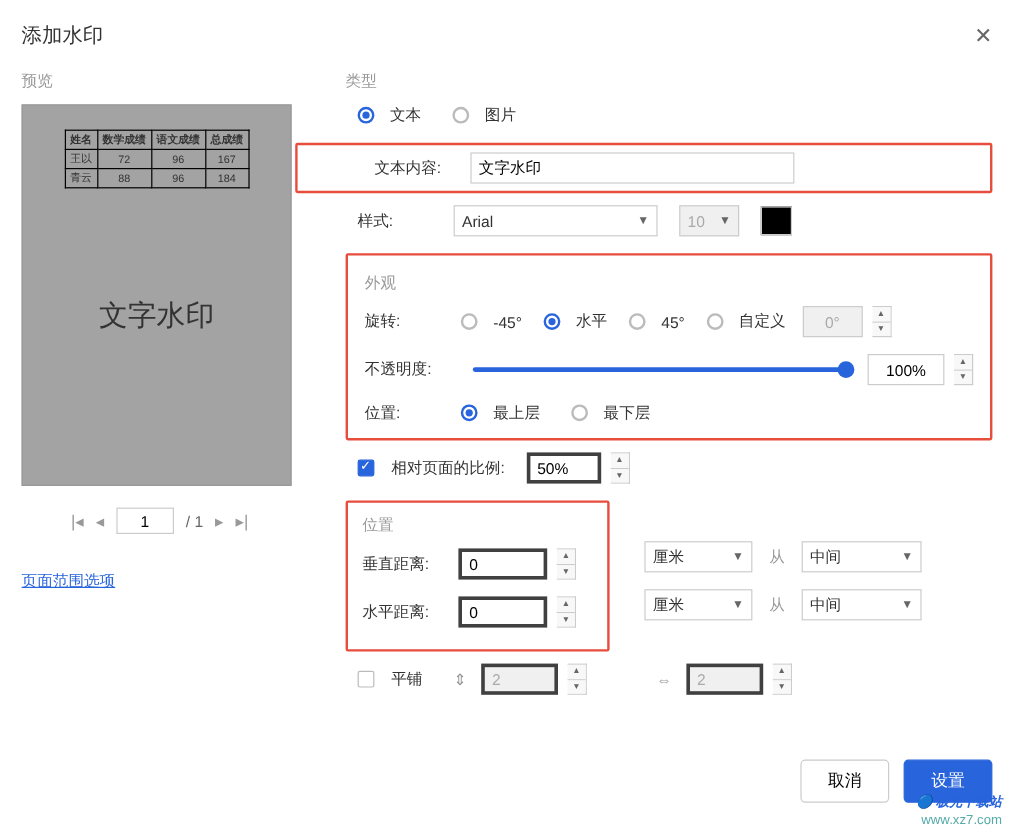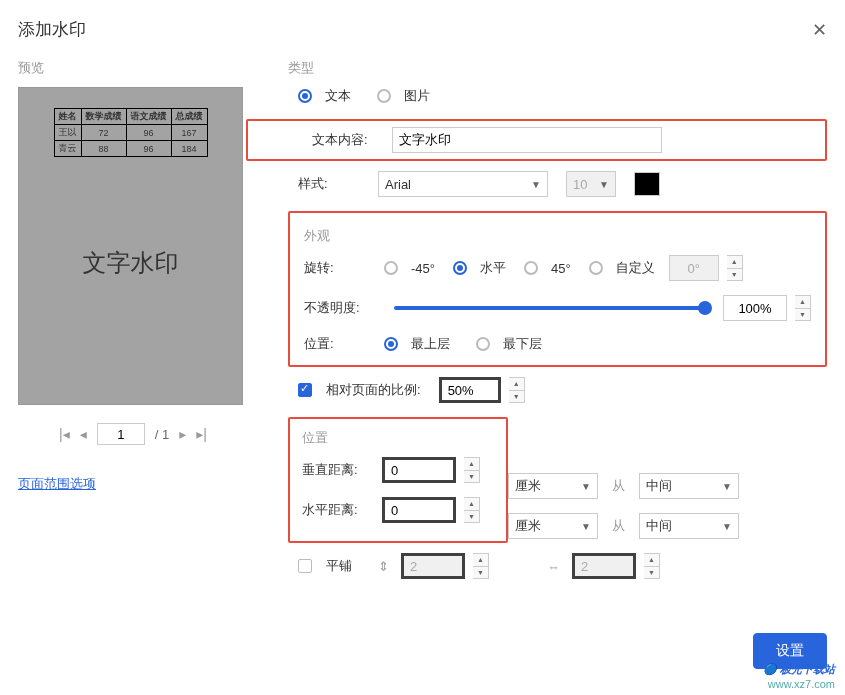--- a/index.html
+++ b/index.html
@@ -174,21 +174,21 @@
       <div class="row" style="margin-left:10px;">
         <span class="checkbox checked"></span>
         <span>相对页面的比例:</span>
         <input class="num-input" style="width: 62px; margin-left: 10px;" value="50%">
         <div class="spinner">
           <div class="spinner-btn">▲</div>
           <div class="spinner-btn">▼</div>
         </div>
       </div>
 
-      <div style="display:flex; align-items:flex-end; gap:0;">
+      <div style="display:flex; align-items:flex-start; gap:29px;">
         <div class="red-highlight" style="width:220px; padding:10px 12px 4px 12px;">
           <span class="section-label">位置</span>
           <div class="row">
             <span class="field-label">垂直距离:</span>
             <input class="num-input" value="0" style="">
             <div class="spinner">
               <div class="spinner-btn">▲</div>
               <div class="spinner-btn">▼</div>
             </div>
           </div>
@@ -240,20 +240,21 @@
         <input class="num-input disabled-input" style="width: 64px;" disabled="" value="2">
         <div class="spinner">
           <div class="spinner-btn">▲</div>
           <div class="spinner-btn">▼</div>
         </div>
       </div>
     </div>
   </div>
 
   <div class="footer">
+    <button class="btn">取消</button>
     <button class="btn btn-primary">设置</button>
   </div>
 
   <div class="watermark-logo">
     <div style="font-style:italic; font-weight:bold;">🔵 <span>极光下载站</span></div>
     <div style="color:#5aa;">www.xz7.com</div>
   </div>
 </div>
 
 </body></html>

